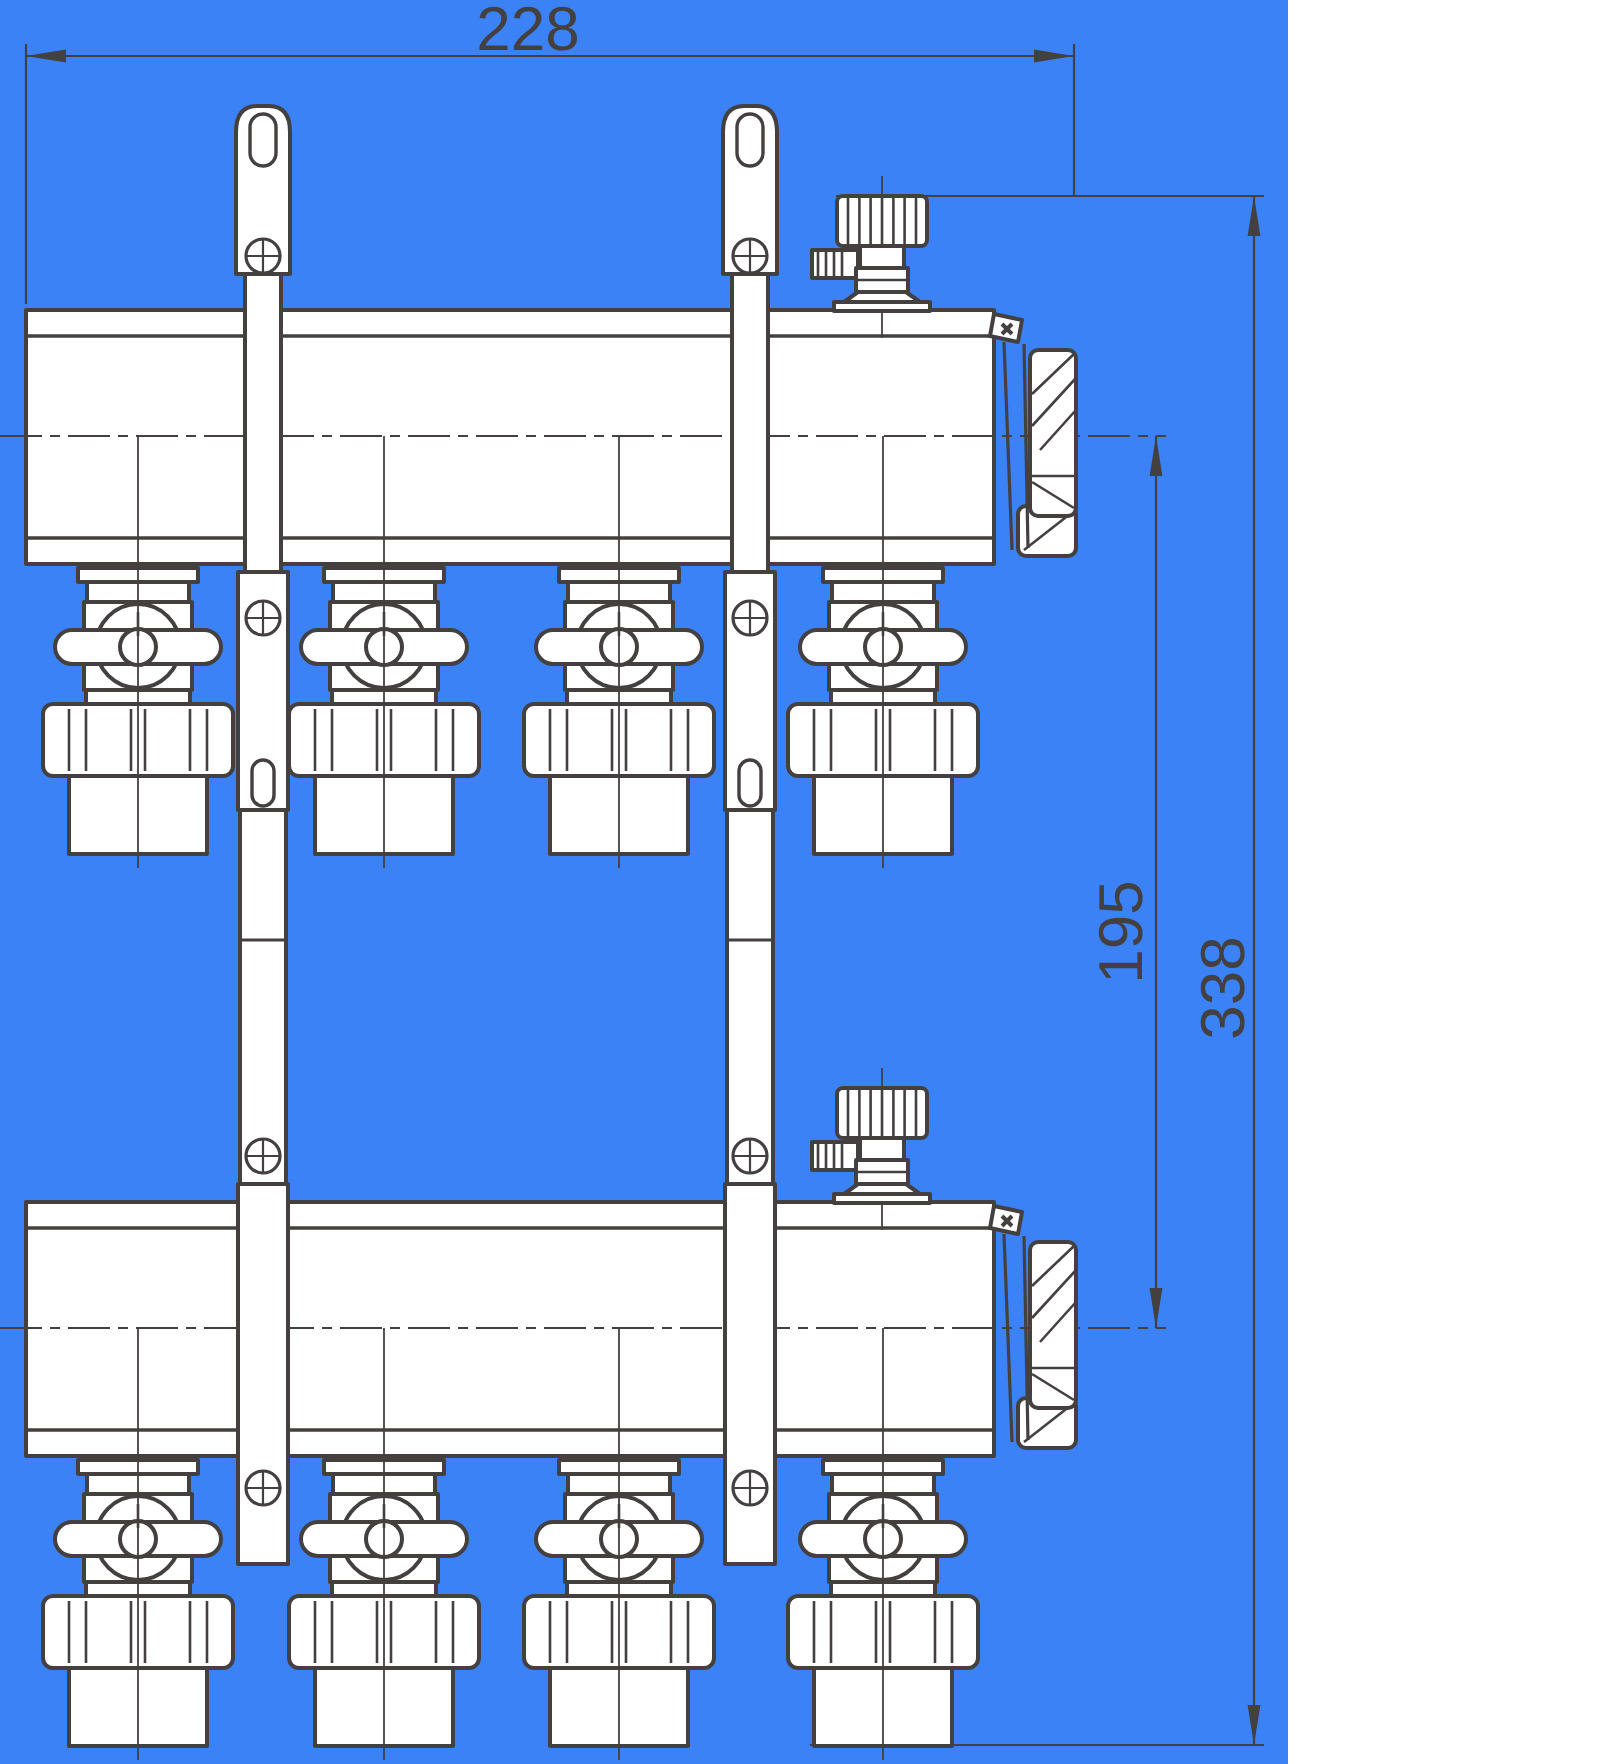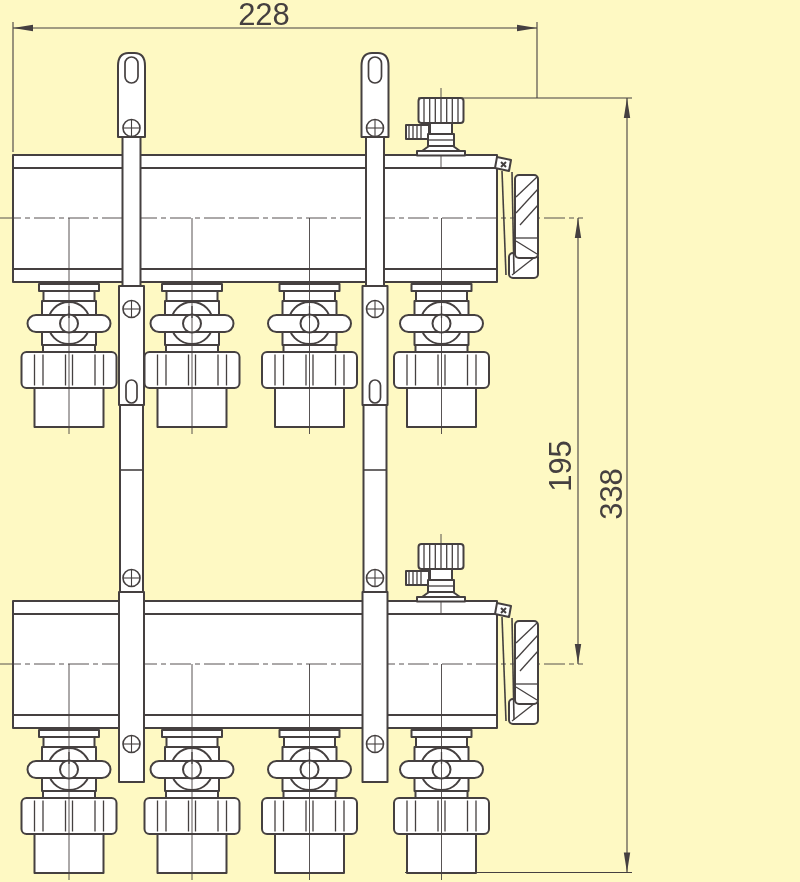--- a/index.html
+++ b/index.html
@@ -1,16 +1,16 @@
 <!DOCTYPE html>
 <html><head>
 <meta charset="utf-8">
 <style>
   html,body{margin:0;padding:0;background:#ffffff;}
-  .stage{position:relative;width:800px;height:882px;background:#fef9c3;overflow:hidden;
+  .stage{position:relative;width:644px;height:882px;background:#3b82f6;overflow:hidden;
          font-family:"Liberation Sans", sans-serif;}
   svg{position:absolute;left:0;top:0;}
   
   .o  {fill:#ffffff;stroke:#454040;stroke-width:2;stroke-linejoin:round;}
   .on {fill:none;stroke:#454040;stroke-width:2;stroke-linejoin:round;}
   
   .d  {fill:none;stroke:#454040;stroke-width:1.3;}
   
   .cl {fill:none;stroke:#454040;stroke-width:0.9;}
   

